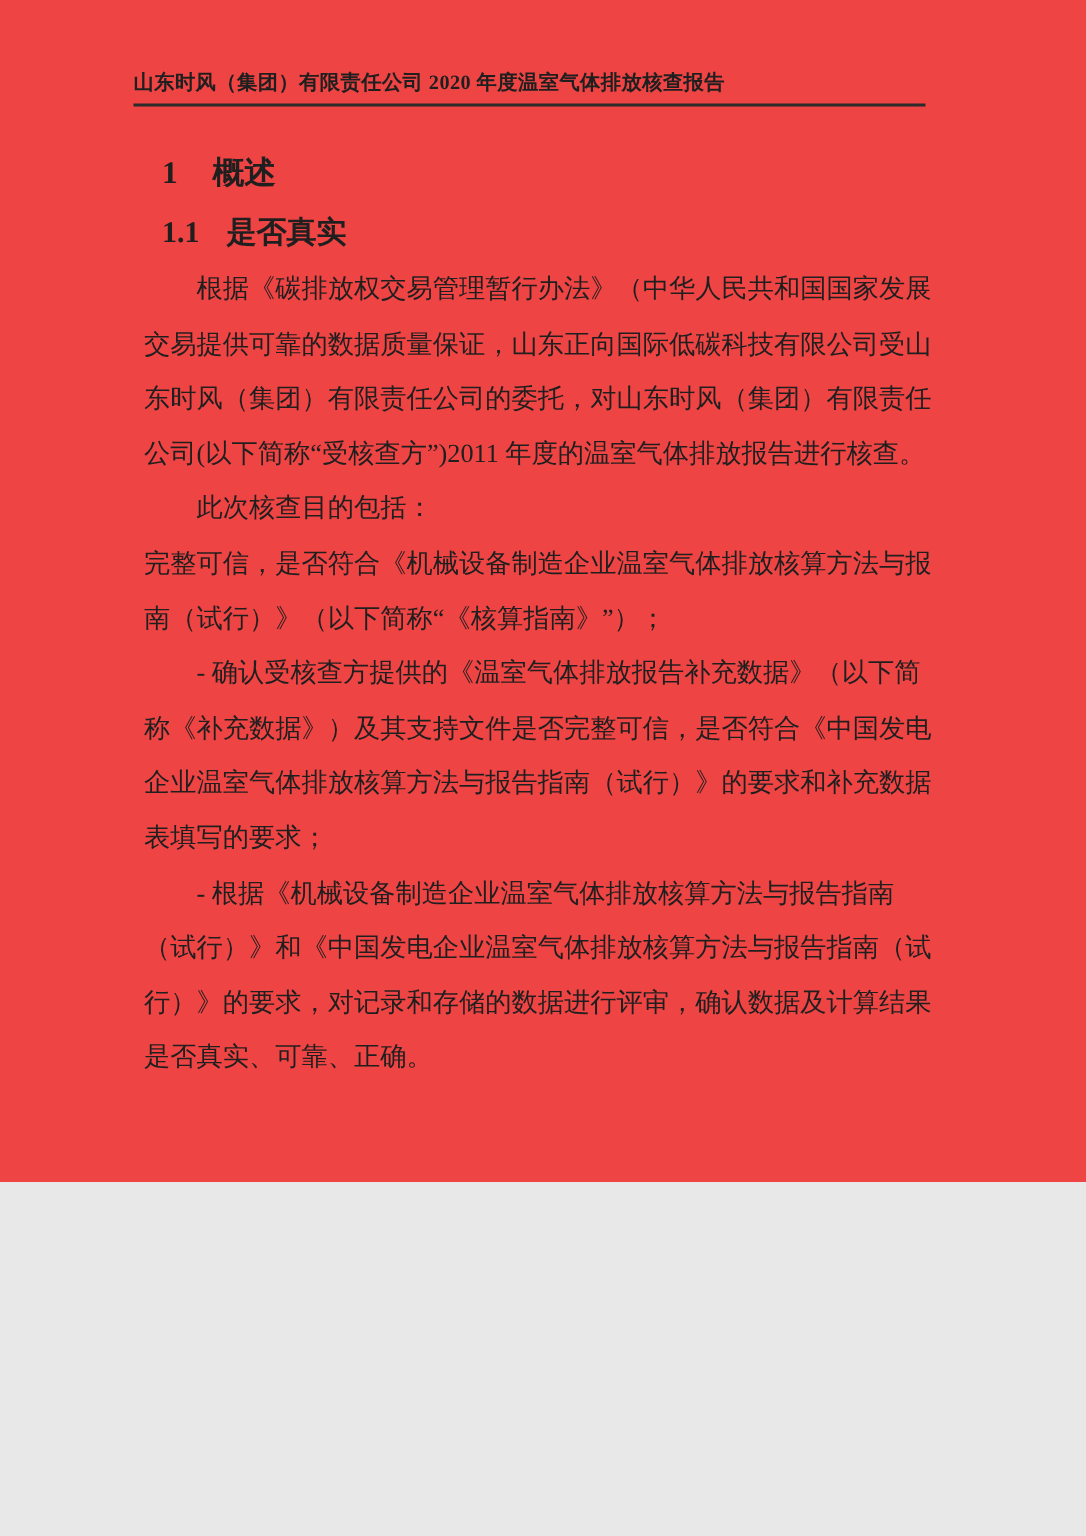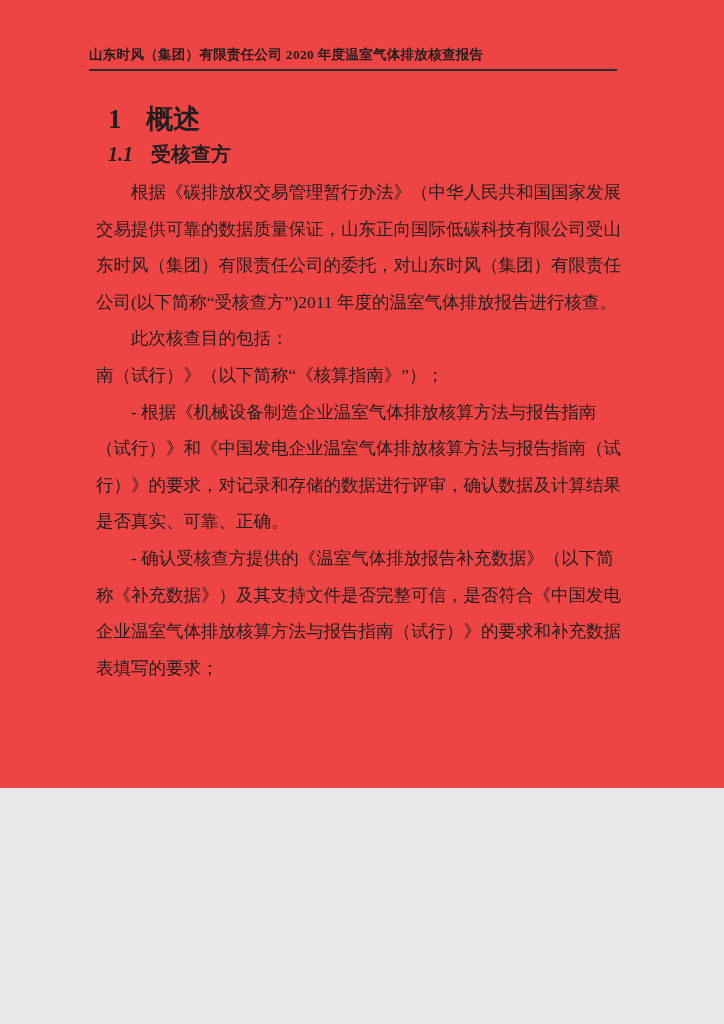--- a/index.html
+++ b/index.html
@@ -26,33 +26,33 @@
     border-bottom: 2px solid #2b2b2b;
     font-size: 13.5px;
     font-weight: 700;
     letter-spacing: 0.3px;
     white-space: nowrap;
   }
   .h1 {
     position: absolute;
     left: 108px;
     top: 101px;
-    font-size: 27px;
+    font-size: 21px;
     font-weight: 700;
     white-space: nowrap;
   }
   .h1 .num { margin-right: 18px; }
   .h2 {
     position: absolute;
     left: 108px;
     font-size: 20px;
     font-weight: 700;
     white-space: nowrap;
   }
-  .h2 .num { margin-right: 13px; font-style: italic; }
+  .h2 .num { margin-right: 13px; }
   .h2.pos-purpose { top: 141px; }
   .h2.pos-scope  { top: 824px; }
   .body-block {
     position: absolute;
     left: 96px;
     top: 174px;
     width: 530px;
     font-size: 17.5px;
   }
   .line {
@@ -90,47 +90,48 @@
     <span>山东时风（集团）有限责任公司 2020 年度温室气体排放核查报告</span>
   </div>
 
   <div class="h1">
     <span class="num">1</span>
     <span>概述</span>
   </div>
 
   <div class="h2 pos-purpose">
     <span class="num">1.1</span>
-    <span>受核查方</span>
+    <span>是否真实</span>
   </div>
 
   <div class="body-block">
       <div>
         <div class="line first">根据《碳排放权交易管理暂行办法》（中华人民共和国国家发展</div>
         <div class="line">交易提供可靠的数据质量保证，山东正向国际低碳科技有限公司受山</div>
         <div class="line">东时风（集团）有限责任公司的委托，对山东时风（集团）有限责任</div>
         <div class="line">公司(以下简称“受核查方”)2011 年度的温室气体排放报告进行核查。</div>
       </div>
       <div>
         <div class="line first">此次核查目的包括：</div>
       </div>
       <div>
+        <div class="line">完整可信，是否符合《机械设备制造企业温室气体排放核算方法与报</div>
         <div class="line">南（试行）》（以下简称“《核算指南》”）；</div>
+      </div>
+      <div>
+        <div class="line first">- 确认受核查方提供的《温室气体排放报告补充数据》（以下简</div>
+        <div class="line">称《补充数据》）及其支持文件是否完整可信，是否符合《中国发电</div>
+        <div class="line">企业温室气体排放核算方法与报告指南（试行）》的要求和补充数据</div>
+        <div class="line">表填写的要求；</div>
       </div>
       <div>
         <div class="line first">- 根据《机械设备制造企业温室气体排放核算方法与报告指南</div>
         <div class="line">（试行）》和《中国发电企业温室气体排放核算方法与报告指南（试</div>
         <div class="line">行）》的要求，对记录和存储的数据进行评审，确认数据及计算结果</div>
         <div class="line">是否真实、可靠、正确。</div>
-      </div>
-      <div>
-        <div class="line first">- 确认受核查方提供的《温室气体排放报告补充数据》（以下简</div>
-        <div class="line">称《补充数据》）及其支持文件是否完整可信，是否符合《中国发电</div>
-        <div class="line">企业温室气体排放核算方法与报告指南（试行）》的要求和补充数据</div>
-        <div class="line">表填写的要求；</div>
       </div>
     </div>
 
   <div class="h2 pos-scope">
     <span class="num">1.2</span>
     <span>补充数据</span>
   </div>
 
   <div class="scope-line">本次核查范围包括：</div>
 

